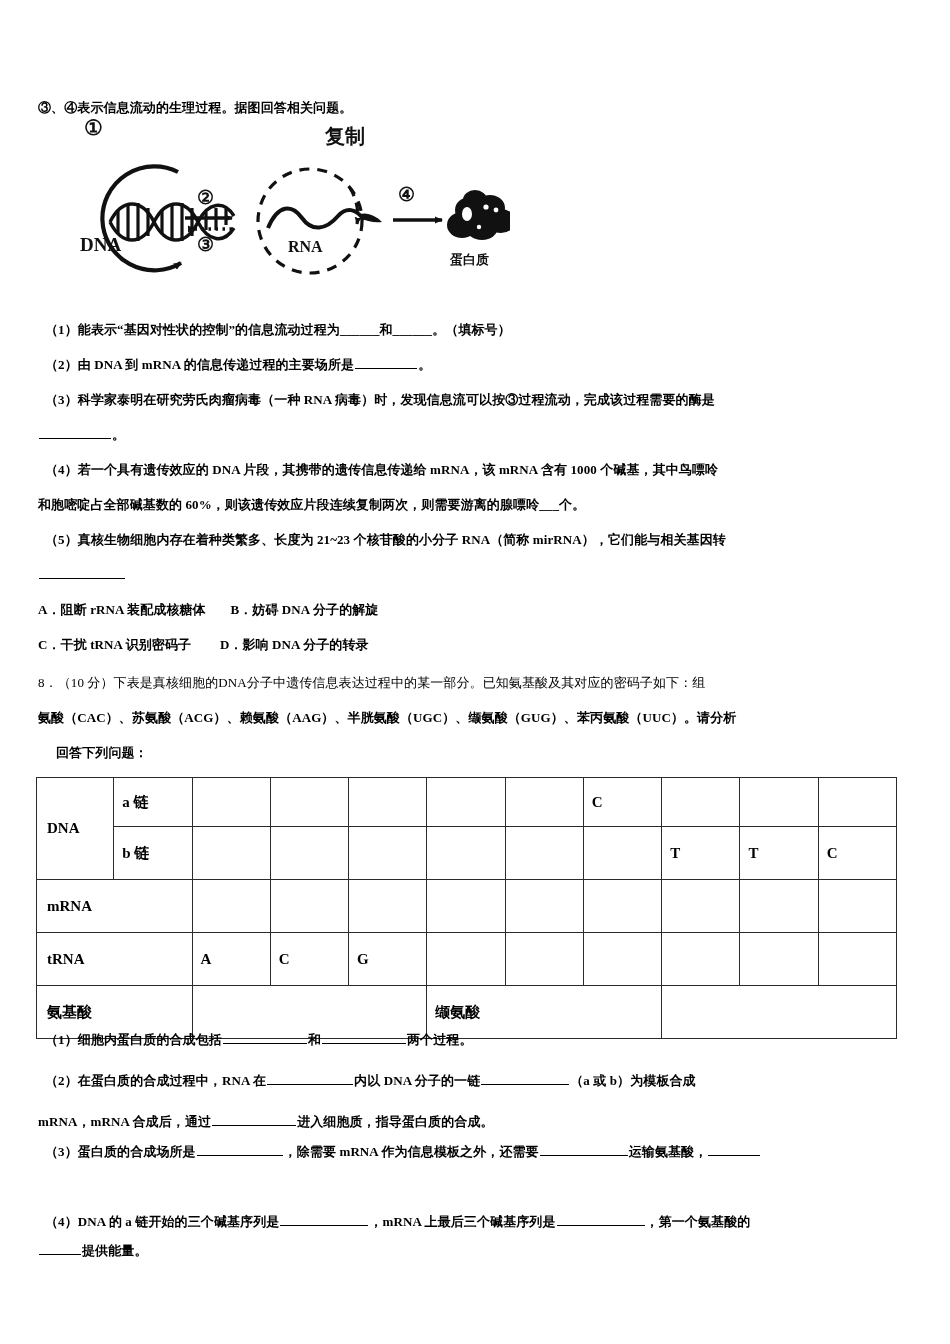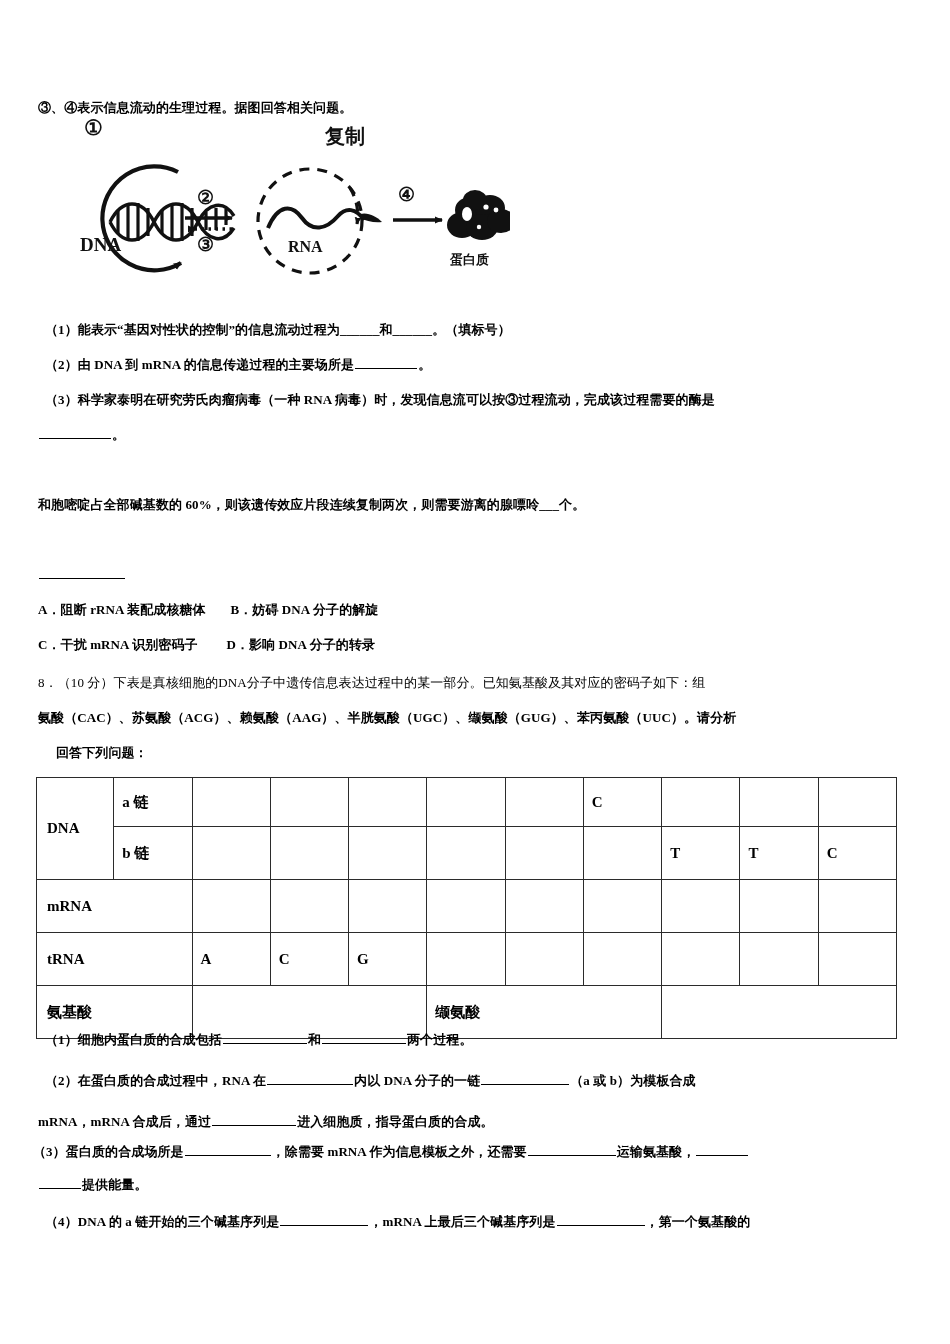--- a/index.html
+++ b/index.html
@@ -172,33 +172,35 @@
 
   <div class="para" style="left:45px; top:347px;">
     <span>（2）由 DNA 到 mRNA 的信息传递过程的主要场所是</span><span class="blank" style="width:62px;"></span><span>。</span>
   </div>
 
   <div class="para" style="left:45px; top:382px;text-align:right;">（3）科学家泰明在研究劳氏肉瘤病毒（一种 RNA 病毒）时，发现信息流可以按③过程流动，完成该过程需要的酶是</div>
   <div class="para" style="left:38px; top:417px;">
     <span class="blank" style="width:72px;"></span><span>。</span>
   </div>
 
+  <div class="para" style="left:45px; top:452px;">（4）若一个具有遗传效应的 DNA 片段，其携带的遗传信息传递给 mRNA，该 mRNA 含有 1000 个碱基，其中鸟嘌呤</div>
   <div class="para" style="left:38px; top:487px;">和胞嘧啶占全部碱基数的 60%，则该遗传效应片段连续复制两次，则需要游离的腺嘌呤___个。</div>
 
+  <div class="para" style="left:45px; top:522px;">（5）真核生物细胞内存在着种类繁多、长度为 21~23 个核苷酸的小分子 RNA（简称 mirRNA），它们能与相关基因转</div>
   <div class="para" style="left:38px; top:557px;">
     <span class="blank" style="width:86px;"></span>
   </div>
 
   <div class="para" style="left:38px; top:592px;">
     <span>A．阻断 rRNA 装配成核糖体</span>
     <span style="display:inline-block;width:18px;"></span>
     <span>B．妨碍 DNA 分子的解旋</span>
   </div>
   <div class="para" style="left:38px; top:627px;">
-    <span>C．干扰 mRNA 识别密码子</span>
+    <span>C．干扰 tRNA 识别密码子</span>
     <span style="display:inline-block;width:22px;"></span>
     <span>D．影响 DNA 分子的转录</span>
   </div>
 
   <div class="para" style="left:38px; top:665px; font-weight:normal;">
     <span class="q8num" style="font-weight:normal;">8．</span><span class="q8num" style="font-weight:normal;">（10 分）</span><span style="font-weight:normal;">下表是真核细胞的DNA分子中遗传信息表达过程中的某一部分。已知氨基酸及其对应的密码子如下：组</span>
   </div>
   <div class="para" style="left:38px; top:700px;">氨酸（CAC）、苏氨酸（ACG）、赖氨酸（AAG）、半胱氨酸（UGC）、缬氨酸（GUG）、苯丙氨酸（UUC）。请分析</div>
   <div class="para" style="left:56px; top:735px;">回答下列问题：</div>
 
@@ -279,24 +281,24 @@
     <span>（1）细胞内蛋白质的合成包括</span><span class="blank" style="width:84px;"></span><span>和</span><span class="blank" style="width:84px;"></span><span>两个过程。</span>
   </div>
 
   <div class="para" style="left:45px; top:1063px;">
     <span>（2）在蛋白质的合成过程中，RNA 在</span><span class="blank" style="width:86px;"></span><span>内以 DNA 分子的一链</span><span class="blank" style="width:88px;"></span><span>（a 或 b）为模板合成</span>
   </div>
   <div class="para" style="left:38px; top:1104px;">
     <span>mRNA，mRNA 合成后，通过</span><span class="blank" style="width:84px;"></span><span>进入细胞质，指导蛋白质的合成。</span>
   </div>
 
-  <div class="para" style="left:33px; top:1134px;">
+  <div class="para" style="left:45px; top:1134px;">
     <span>（3）蛋白质的合成场所是</span><span class="blank" style="width:86px;"></span><span>，除需要 mRNA 作为信息模板之外，还需要</span><span class="blank" style="width:88px;"></span><span>运输氨基酸，</span><span class="blank" style="width:52px;"></span>
   </div>
-  <div class="para" style="left:38px; top:1167px;font-family:Liberation Serif, serif;">
+  <div class="para" style="left:38px; top:1233px;font-family:Liberation Serif, serif;">
     <span class="blank" style="width:42px;"></span><span>提供能量。</span>
   </div>
 
   <div class="para" style="left:45px; top:1204px;">
     <span>（4）DNA 的 a 链开始的三个碱基序列是</span><span class="blank" style="width:88px;"></span><span>，mRNA 上最后三个碱基序列是</span><span class="blank" style="width:88px;"></span><span>，第一个氨基酸的</span>
   </div>
 
 </div>
 
 </body></html>

